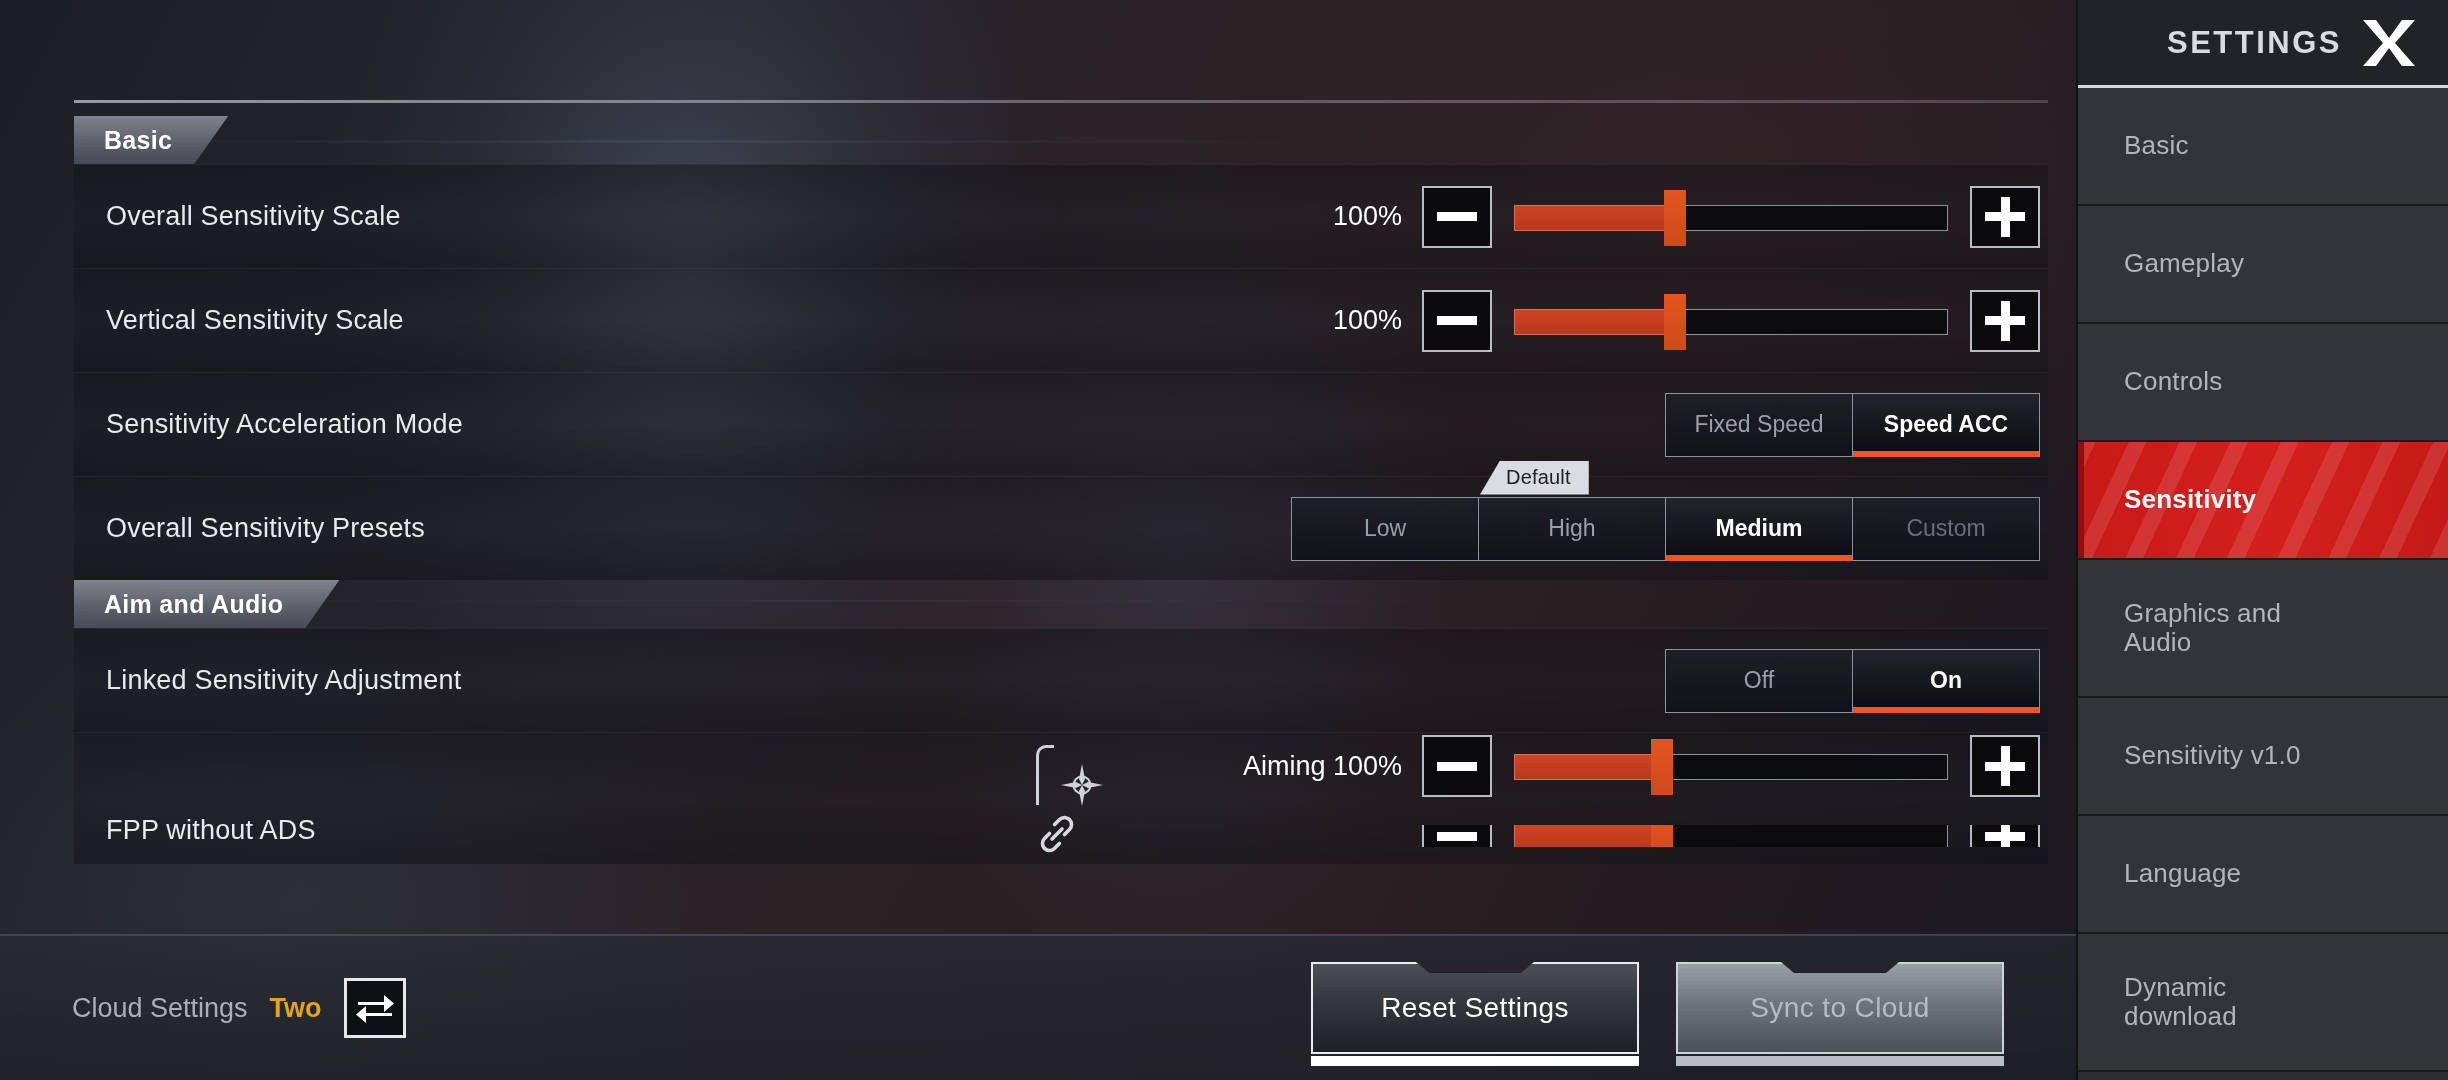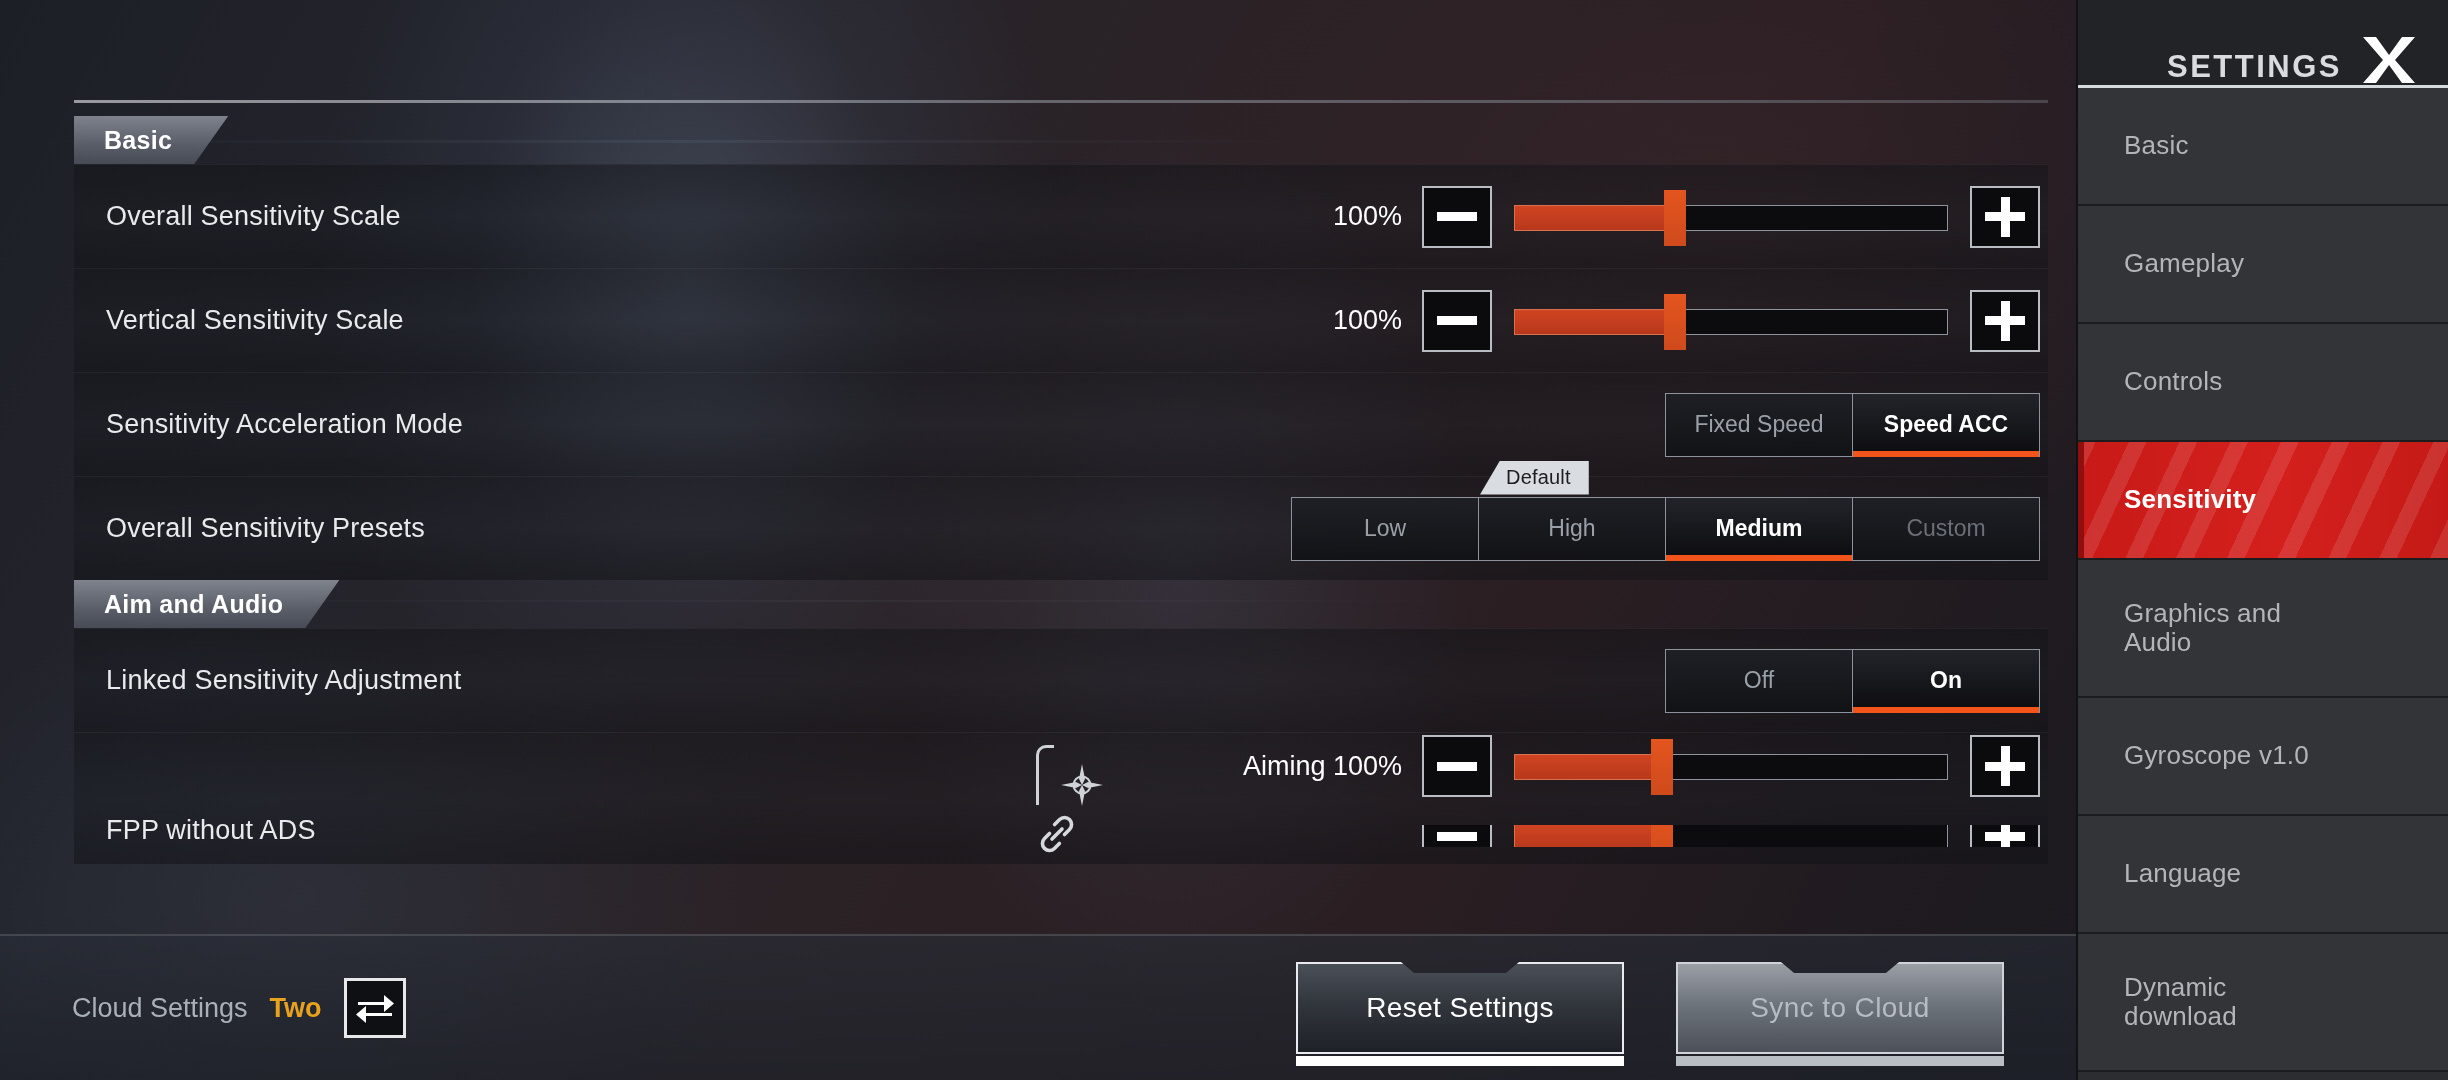--- a/index.html
+++ b/index.html
@@ -170,21 +170,21 @@
   }
   .cloud{
     display:flex; align-items:center; gap:22px; margin-left:72px;
   }
   .cloud .ctxt{ font-size:27px; color:#aab0b8; }
   .cloud .cval{ font-size:27px; color:#e8a21c; font-weight:bold; }
   .swapbtn{
     width:62px; height:60px; border:3px solid #e6e8ea; background:#0f1013;
     display:flex; align-items:center; justify-content:center; cursor:pointer;
   }
-  .btns{ margin-left:auto; display:flex; align-items:flex-end; gap:52px; margin-right:72px; }
+  .btns{ margin-left:auto; display:flex; align-items:flex-end; gap:37px; margin-right:72px; }
   .gamebtn{
     width:328px; height:92px; position:relative; cursor:pointer;
     display:flex; align-items:center; justify-content:center;
     font-size:28px; letter-spacing:.4px;
   }
   .gamebtn .face{
     position:absolute; inset:0;
     background:linear-gradient(180deg, #4b4f57 0%, #33373e 42%, #1e2127 100%);
     clip-path:polygon(0 0, 32% 0, 36% 11px, 64% 11px, 68% 0, 100% 0, 100% 100%, 0 100%);
     border:2px solid #e9ebee;
@@ -200,21 +200,21 @@
   .gamebtn.light .txt{ color:#b7bcc3; }
   .gamebtn.light .foot{ background:#b9bec4; }
 
   
   #sidebar{
     position:absolute; right:0; top:0; width:372px; height:1080px;
     background:#2b2d30;
     border-left:2px solid #111214;
   }
   .sb-header{
-    height:88px; display:flex; align-items:flex-end; justify-content:flex-end;
+    height:88px; display:flex; align-items:center; justify-content:flex-end;
     gap:18px; padding-right:30px;
     background:#222326;
     border-bottom:3px solid #d7dadd;
   }
   .sb-title{ font-size:31px; font-weight:bold; letter-spacing:2.5px; color:#d8dbdf; }
   .x-icon{ width:58px; height:50px; }
   .sb-item{
     height:118px; display:flex; align-items:center; padding-left:46px;
     font-size:26px; color:#b2b6bb; letter-spacing:.2px;
     border-bottom:2px solid #1b1c1e;
@@ -437,21 +437,21 @@
   <div class="sb-item">
     <span>Controls</span>
   </div>
   <div class="sb-item active">
     <span>Sensitivity</span>
   </div>
   <div class="sb-item tall">
     <span style="max-width:230px; display:inline-block;">Graphics and Audio</span>
   </div>
   <div class="sb-item">
-    <span>Gyroscope v1.0</span>
+    <span>Sensitivity v1.0</span>
   </div>
   <div class="sb-item">
     <span>Language</span>
   </div>
   <div class="sb-item tall">
     <span style="max-width:200px; display:inline-block;">Dynamic download</span>
   </div>
 </div>
 
 </body></html>

